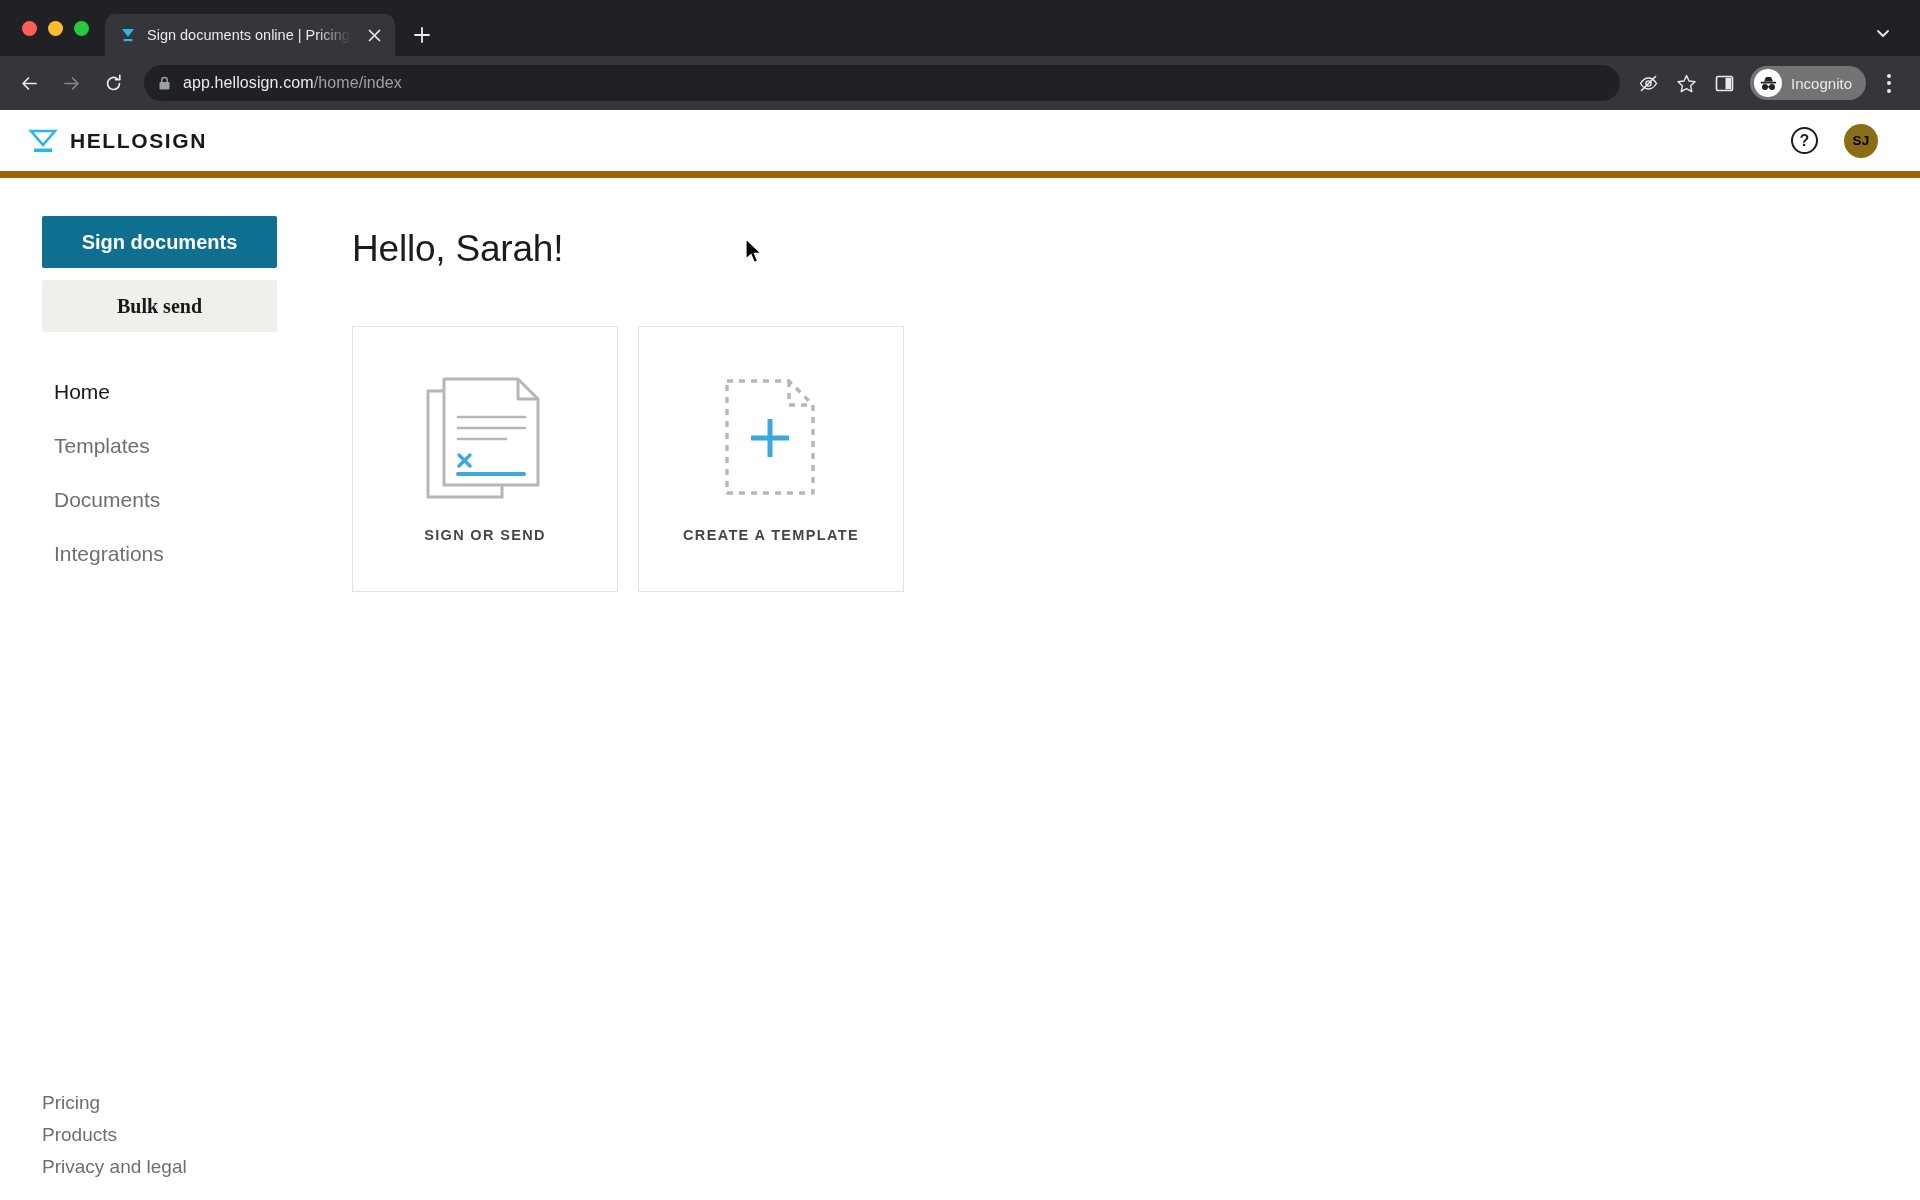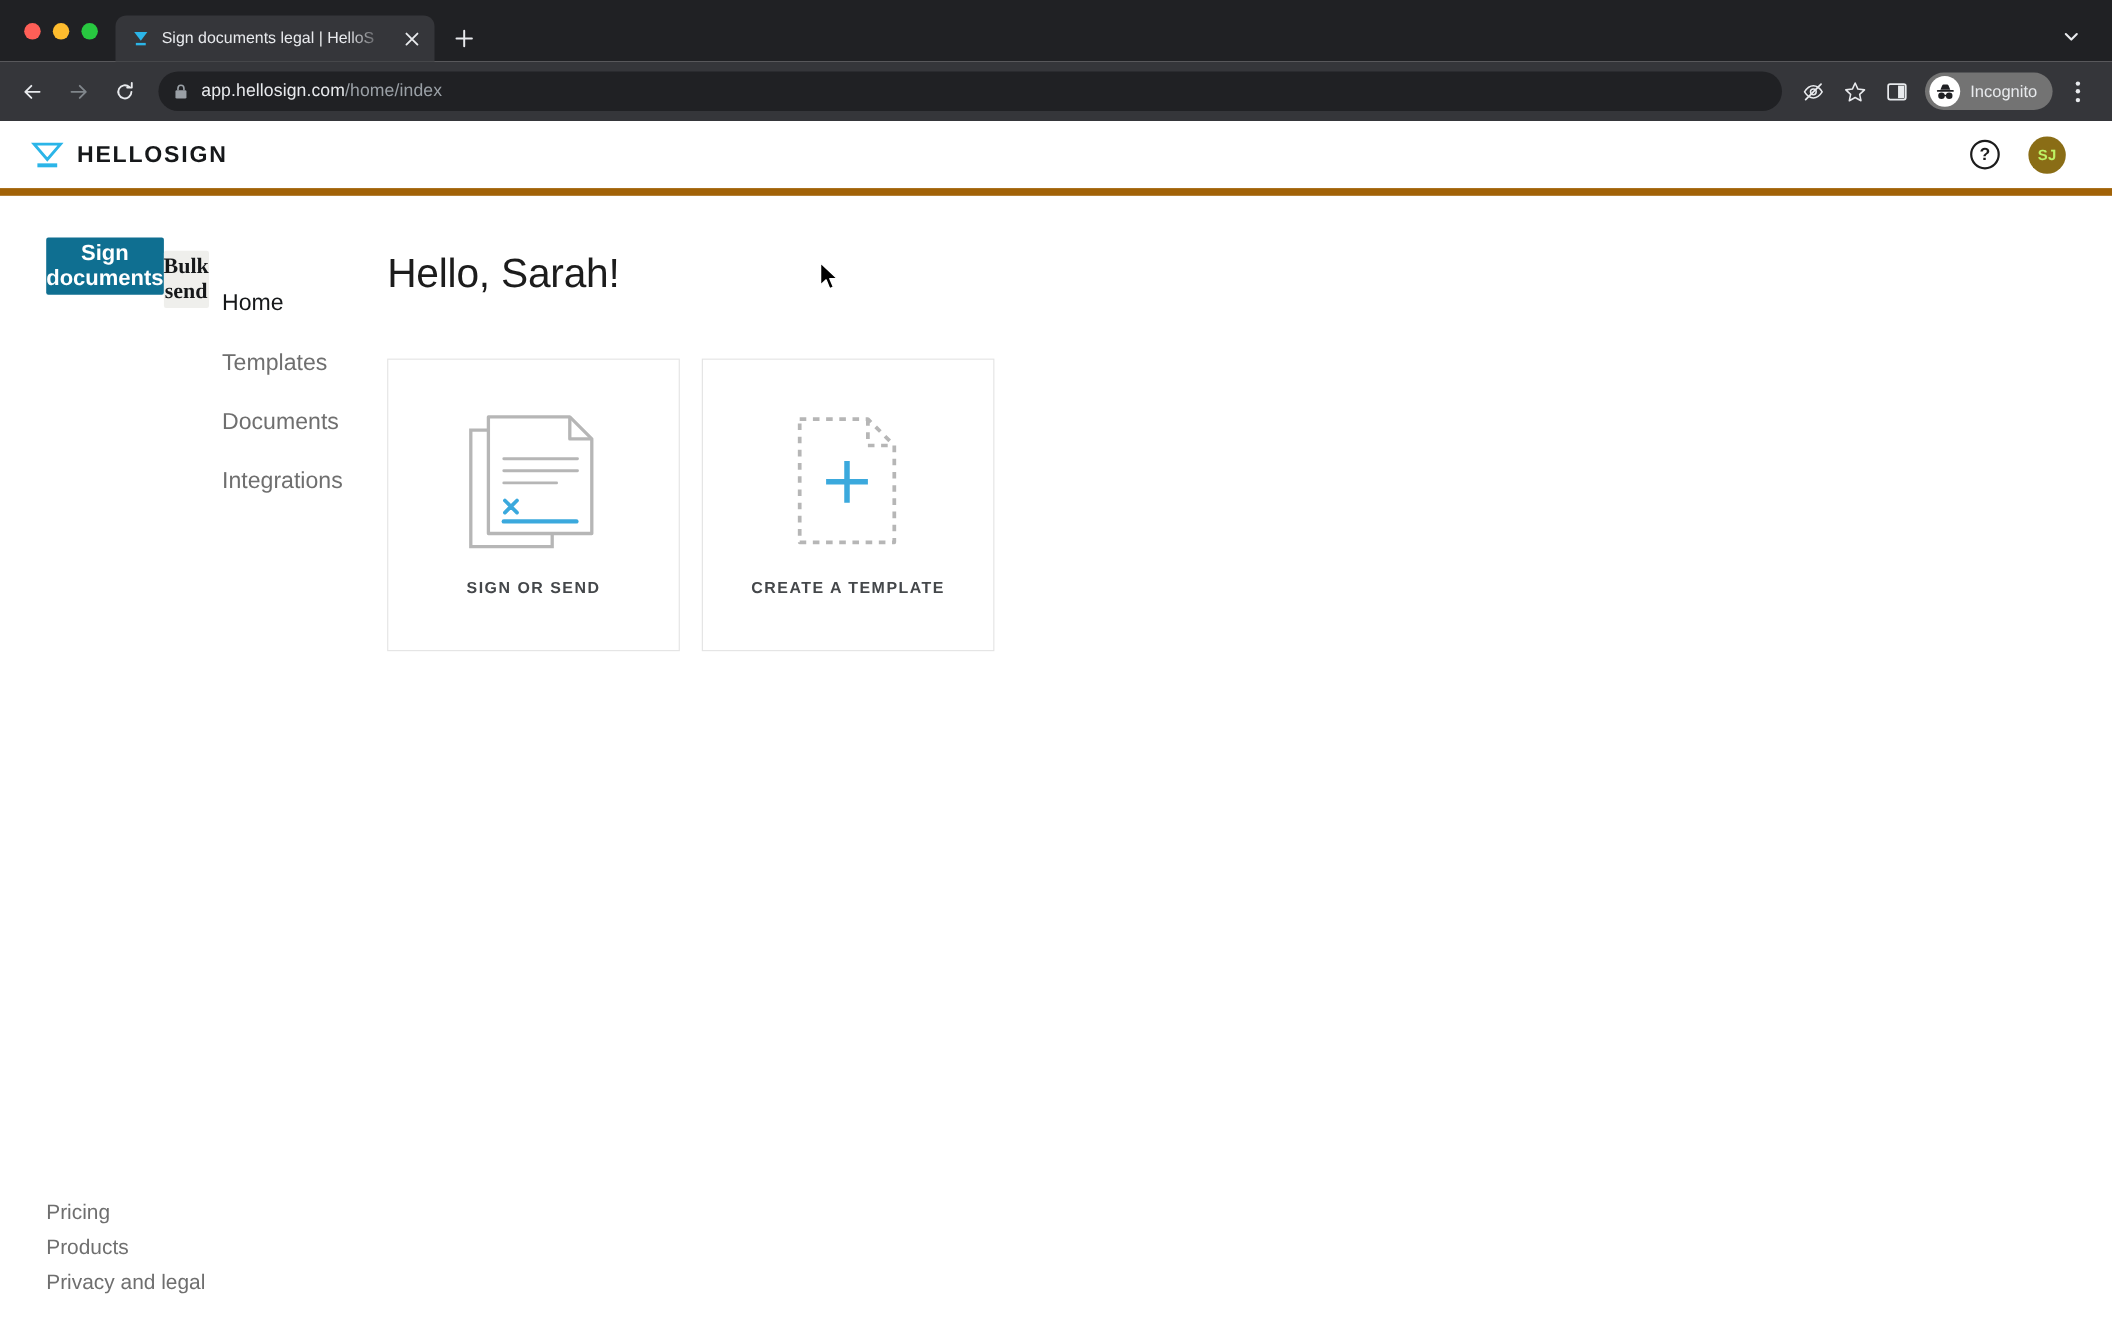--- a/index.html
+++ b/index.html
@@ -113,32 +113,32 @@
   .header-right { display:flex; align-items:center; gap: 26px; }
   .help-icon {
     width: 27px; height: 27px; border-radius:50%;
     border: 2px solid #1c1c1c;
     display:flex; align-items:center; justify-content:center;
     font-size: 16px; font-weight:700; color:#1c1c1c; line-height:1;
   }
   .avatar {
     width: 34px; height: 34px; border-radius:50%;
     background: #8a6d16;
-    color:#bef264; font-size: 13.5px; font-weight:700;
+    color:#000000; font-size: 13.5px; font-weight:700;
     display:flex; align-items:center; justify-content:center;
     letter-spacing:0.3px;
   }
 
   .body-area { flex:1; display:flex; position:relative; }
 
   .sidebar {
     width: 310px;
     flex: 0 0 310px;
     padding: 38px 0 0 42px;
-    display:flex; flex-direction:row;
+    display:flex; flex-direction:column;
   }
   .btn-primary {
     width: 235px;
     height: 52px;
     background: #0f6f91;
     color:#fff;
     font-size: 20px;
     font-weight: 700;
     border: none;
     border-radius: 2px;
@@ -205,21 +205,21 @@
       <span class="dot green"></span>
     </div>
 
     <div class="tab">
       <span class="tab-favicon">
         <svg width="18" height="18" viewBox="0 0 18 18">
           <path d="M3 3 L15 3 L9 11 Z" fill="#2bb5e8"></path>
           <rect x="4.5" y="13" width="9" height="2.2" fill="#2bb5e8"></rect>
         </svg>
       </span>
-      <span class="tab-title">Sign documents legal | HelloS</span>
+      <span class="tab-title">Sign documents online | Pricing</span>
       <span class="tab-close">
         <svg width="13" height="13" viewBox="0 0 13 13">
             <path d="M1.5 1.5 L11.5 11.5 M11.5 1.5 L1.5 11.5" stroke="#e8eaed" stroke-width="1.7" stroke-linecap="round"></path>
           </svg>
       </span>
     </div>
 
     <div class="newtab">
       <svg width="18" height="18" viewBox="0 0 18 18">
           <path d="M9 2 V16 M2 9 H16" stroke="#e8eaed" stroke-width="1.8" stroke-linecap="round"></path>

